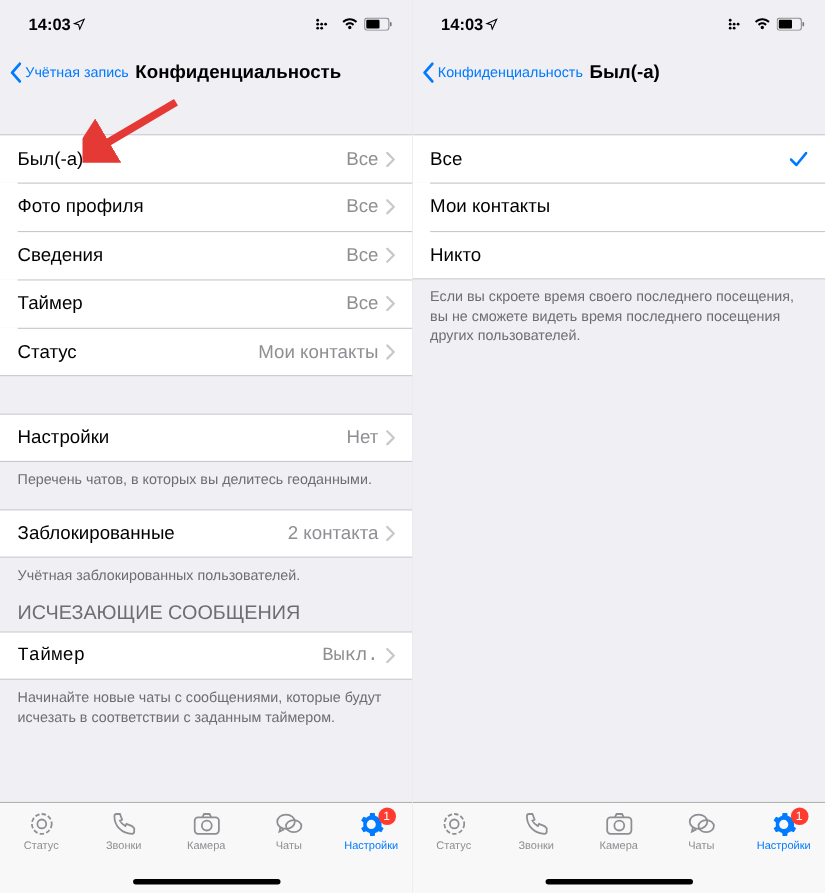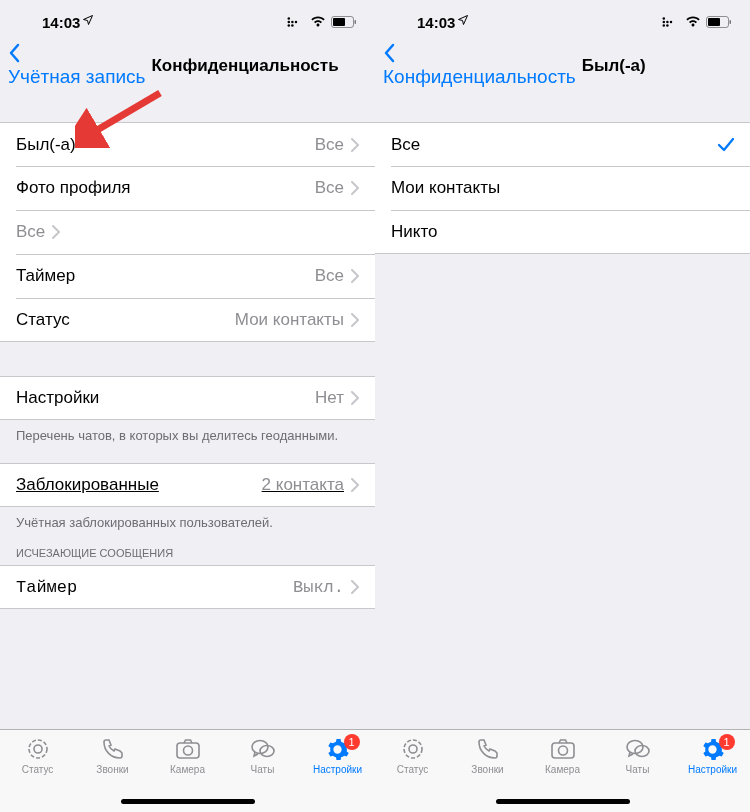--- a/index.html
+++ b/index.html
@@ -33,48 +33,48 @@
   .statusbar {
     height: 44px;
     display: flex;
     align-items: center;
     justify-content: space-between;
     padding: 0 18px 0 26px;
     background: #efeff4;
     font-size: 15px;
     font-weight: 600;
   }
-  .sb-left { display: flex; align-items: flex-start; gap: 2px; margin-left: 16px; }
+  .sb-left { display: flex; align-items: center; gap: 2px; }
   .sb-right { display: flex; align-items: center; gap: 5px; }
   
   .navbar {
     height: 44px;
     display: flex;
     align-items: center;
     padding: 0 8px;
     background: #efeff4;
     border-bottom: 0.5px solid rgba(0,0,0,0);
     position: relative;
   }
   .nav-back {
     display: flex;
+    align-items: center;
     color: #007aff;
-    font-size: 19px;
+    font-size: 13px;
     gap: 3px;
-    flex-direction: column;
   }
   .nav-title {
     font-size: 17px;
     font-weight: 600;
     margin-left: 6px;
   }
   
   .content { flex: 1; overflow: hidden; }
   .group { margin-top: 34px; }
-  .group.tight { margin-top: 18px; text-decoration: underline; }
+  .group.tight { margin-top: 18px; }
   .group.first { margin-top: 0; font-family: Liberation Mono, monospace; }
   .row {
     background: #fff;
     height: 44px;
     display: flex;
     align-items: center;
     padding: 0 16px;
     font-size: 17px;
     position: relative;
   }
@@ -92,21 +92,21 @@
   .row-chevron { color: #c7c7cc; }
   .row-check { color: #007aff; }
   .footer {
     padding: 7px 16px 0 16px;
     font-size: 13px;
     color: #6d6d72;
     line-height: 1.35;
   }
   .header-txt {
     padding: 0 16px 6px 16px;
-    font-size: 11px;
+    font-size: 18px;
     color: #6d6d72;
     text-transform: uppercase;
     letter-spacing: 0;
     margin-top: 16px;
   }
   
   .toggle {
     width: 51px; height: 31px; border-radius: 16px;
     background: #4cd964; position: relative;
   }
@@ -203,20 +203,21 @@
           </svg>
       </div>
       <div class="row">
         <span class="row-label">Фото профиля</span>
         <span class="row-value">Все</span>
         <svg class="row-chevron" width="8" height="14" viewBox="0 0 8 14">
             <path d="M1 1l6 6-6 6" fill="none" stroke="#c7c7cc" stroke-width="2" stroke-linecap="round"></path>
           </svg>
       </div>
       <div class="row">
+        <span class="row-label">Сведения</span>
         <span class="row-value">Все</span>
         <svg class="row-chevron" width="8" height="14" viewBox="0 0 8 14">
             <path d="M1 1l6 6-6 6" fill="none" stroke="#c7c7cc" stroke-width="2" stroke-linecap="round"></path>
           </svg>
       </div>
       <div class="row">
         <span class="row-label">Таймер</span>
         <span class="row-value">Все</span>
         <svg class="row-chevron" width="8" height="14" viewBox="0 0 8 14">
             <path d="M1 1l6 6-6 6" fill="none" stroke="#c7c7cc" stroke-width="2" stroke-linecap="round"></path>
@@ -256,20 +257,21 @@
     <div class="header-txt">ИСЧЕЗАЮЩИЕ СООБЩЕНИЯ</div>
     <div class="group first">
       <div class="row">
         <span class="row-label">Таймер</span>
         <span class="row-value">Выкл.</span>
         <svg class="row-chevron" width="8" height="14" viewBox="0 0 8 14">
             <path d="M1 1l6 6-6 6" fill="none" stroke="#c7c7cc" stroke-width="2" stroke-linecap="round"></path>
           </svg>
       </div>
     </div>
+    <div class="footer">Начинайте новые чаты с сообщениями, которые будут исчезать в соответствии с заданным таймером.</div>
 
   </div>
 
   <div class="tabbar">
     <div class="tab">
       <span class="tab-icon">
           <svg width="24" height="24" viewBox="0 0 24 24" fill="none" stroke="#8e8e93" stroke-width="1.6">
             <circle cx="12" cy="12" r="9" stroke-dasharray="4 2"></circle>
             <circle cx="12" cy="12" r="4"></circle>
           </svg>
@@ -365,20 +367,21 @@
             <path d="M1 7l5 5L15 1" fill="none" stroke="#007aff" stroke-width="2.3" stroke-linecap="round" stroke-linejoin="round"></path>
           </svg>
       </div>
       <div class="row">
         <span class="row-label">Мои контакты</span>
       </div>
       <div class="row">
         <span class="row-label">Никто</span>
       </div>
     </div>
+    <div class="footer">Если вы скроете время своего последнего посещения, вы не сможете видеть время последнего посещения других пользователей.</div>
   </div>
 
   <div class="tabbar">
     <div class="tab">
       <span class="tab-icon">
           <svg width="24" height="24" viewBox="0 0 24 24" fill="none" stroke="#8e8e93" stroke-width="1.6">
             <circle cx="12" cy="12" r="9" stroke-dasharray="4 2"></circle>
             <circle cx="12" cy="12" r="4"></circle>
           </svg>
         </span>

